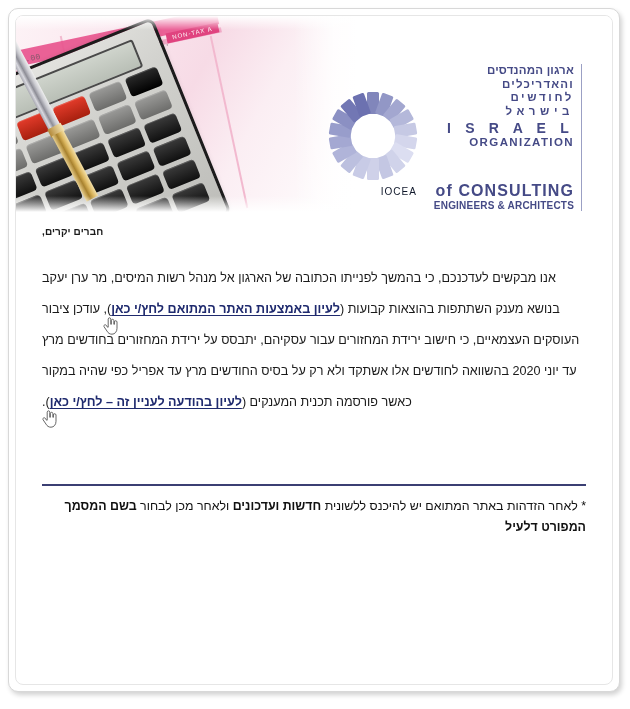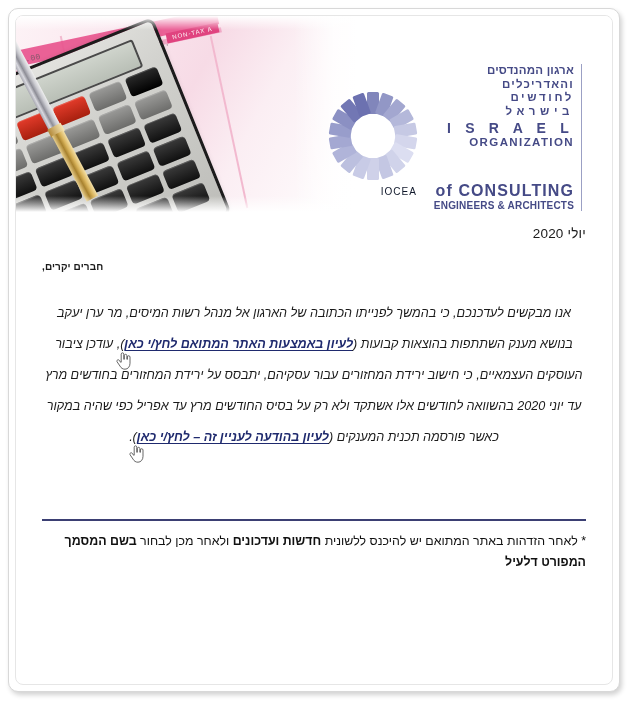--- a/index.html
+++ b/index.html
@@ -285,22 +285,21 @@
     font-size: 10px;
     font-weight: 700;
     margin: 0 0 26px 0;
     text-align: left;       
     letter-spacing: .1px;
   }
   .para {
     font-size: 12.6px;
     line-height: 31px;
     margin: 0 0 4px 0;
-    text-align: center;
-    font-style: italic;
+    text-align: left;
   }
   .para.bold {
     font-weight: 700;
     line-height: 31px;
   }
   .para-spacer { height: 22px; }
   .inline-link {
     color: #1f2a6e;
     font-weight: 700;
     text-decoration: underline;
@@ -496,21 +495,20 @@
                 </g>
             </g>
           </svg>
           <div class="logo-iocea">IOCEA</div>
         </div>
       </div>
     </div>
 
     <div class="letter">
 
-      <div class="date-line">יולי 2020</div>
 
       <div class="salutation">חברים יקרים,</div>
 
       <div class="para"><span>אנו מבקשים לעדכנכם, כי בהמשך לפנייתו הכתובה של הארגון אל מנהל רשות המיסים, מר ערן יעקב בנושא מענק השתתפות בהוצאות קבועות (</span><span class="inline-link">לעיון באמצעות האתר המתואם לחץ/י כאן</span><span class="hand"><svg width="17" height="18" viewBox="0 0 17 18" aria-hidden="true">
               <path d="M6.2 2.2c0-.8.6-1.4 1.3-1.4s1.3.6 1.3 1.4v5.1h.5V3.6c0-.8.6-1.3 1.3-1.3s1.3.5 1.3 1.3v3.7h.5V5c0-.7.6-1.3 1.3-1.3S15 4.3 15 5v6.3c0 3.4-2.1 5.9-5 5.9-2.4 0-3.8-1.1-5-3.1L2.1 9.8c-.4-.7-.2-1.5.5-1.9.6-.3 1.4-.1 1.8.5l1.1 1.8h.7V2.2z" fill="#ffffff" stroke="#555555" stroke-width=".9" stroke-linejoin="round"></path>
             </svg></span><span>), עודכן ציבור העוסקים העצמאיים, כי חישוב ירידת המחזורים עבור עסקיהם, יתבסס על ירידת המחזורים בחודשים מרץ עד יוני 2020 בהשוואה לחודשים אלו אשתקד ולא רק על בסיס החודשים מרץ עד אפריל כפי שהיה במקור כאשר פורסמה תכנית המענקים (</span><span class="inline-link">לעיון בהודעה לעניין זה – לחץ/י כאן</span><span class="hand"><svg width="17" height="18" viewBox="0 0 17 18" aria-hidden="true">
               <path d="M6.2 2.2c0-.8.6-1.4 1.3-1.4s1.3.6 1.3 1.4v5.1h.5V3.6c0-.8.6-1.3 1.3-1.3s1.3.5 1.3 1.3v3.7h.5V5c0-.7.6-1.3 1.3-1.3S15 4.3 15 5v6.3c0 3.4-2.1 5.9-5 5.9-2.4 0-3.8-1.1-5-3.1L2.1 9.8c-.4-.7-.2-1.5.5-1.9.6-.3 1.4-.1 1.8.5l1.1 1.8h.7V2.2z" fill="#ffffff" stroke="#555555" stroke-width=".9" stroke-linejoin="round"></path>
             </svg></span><span>).</span></div>
 
       <div class="para-spacer"></div>

